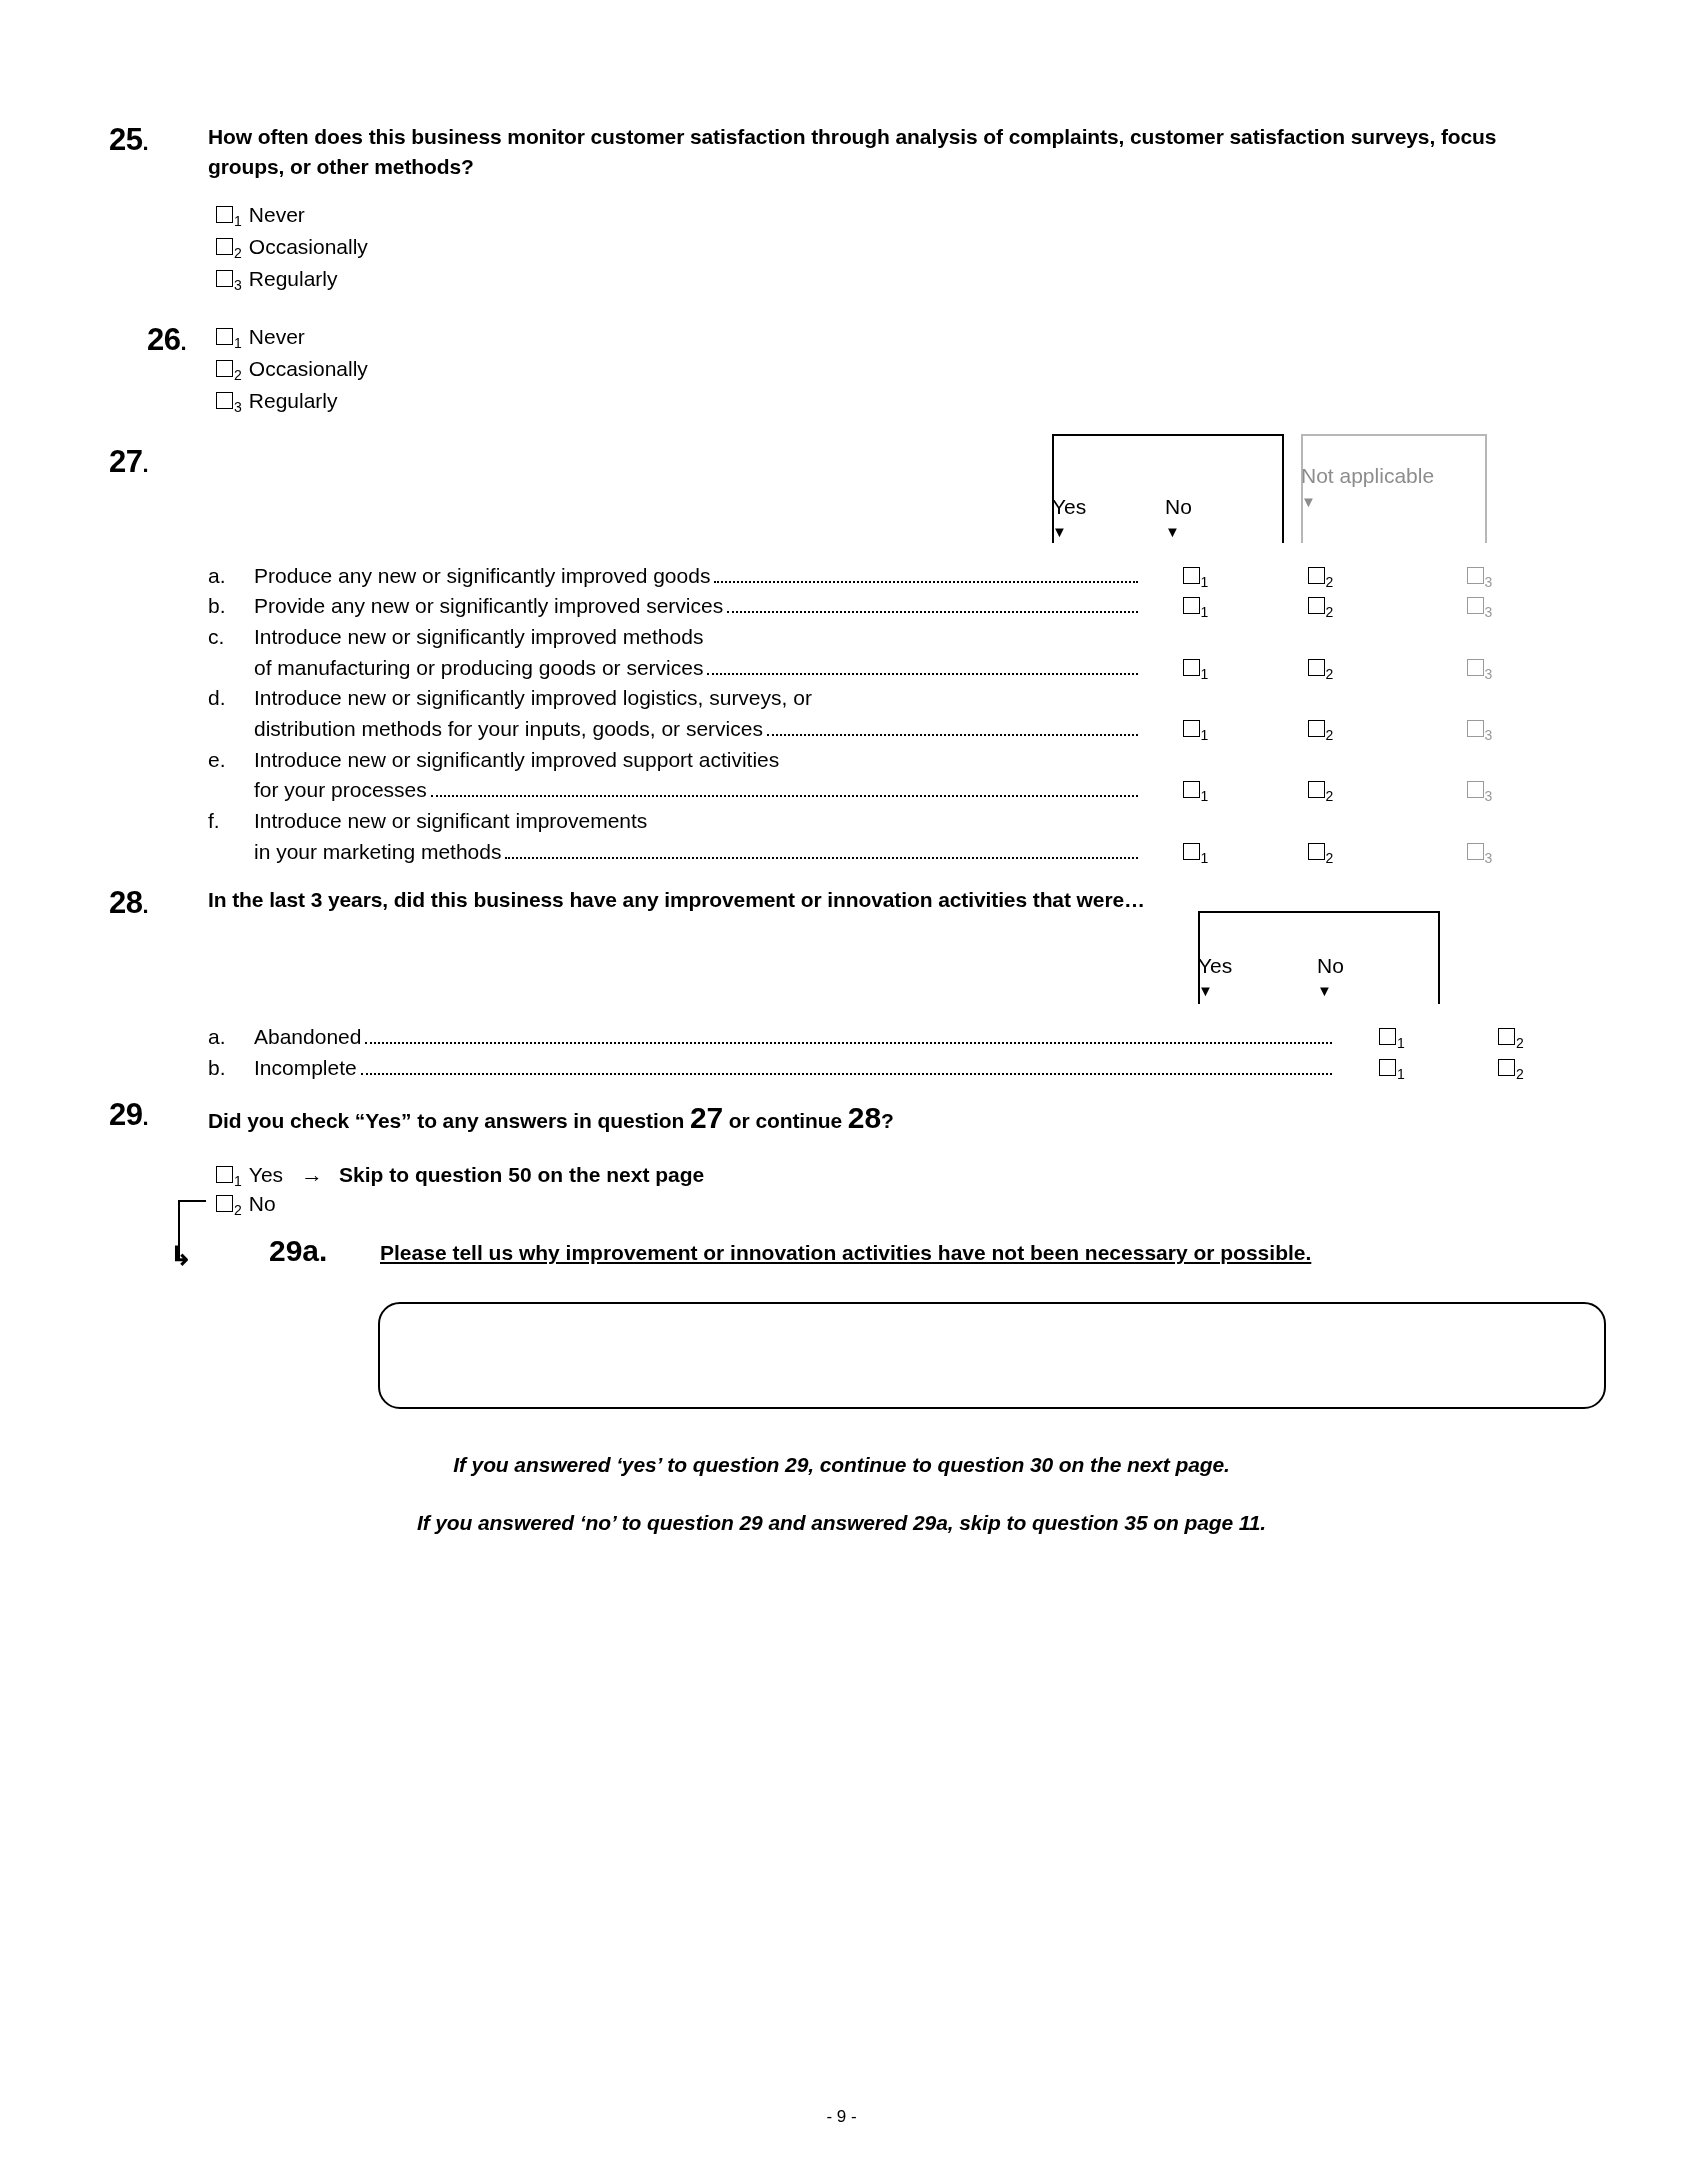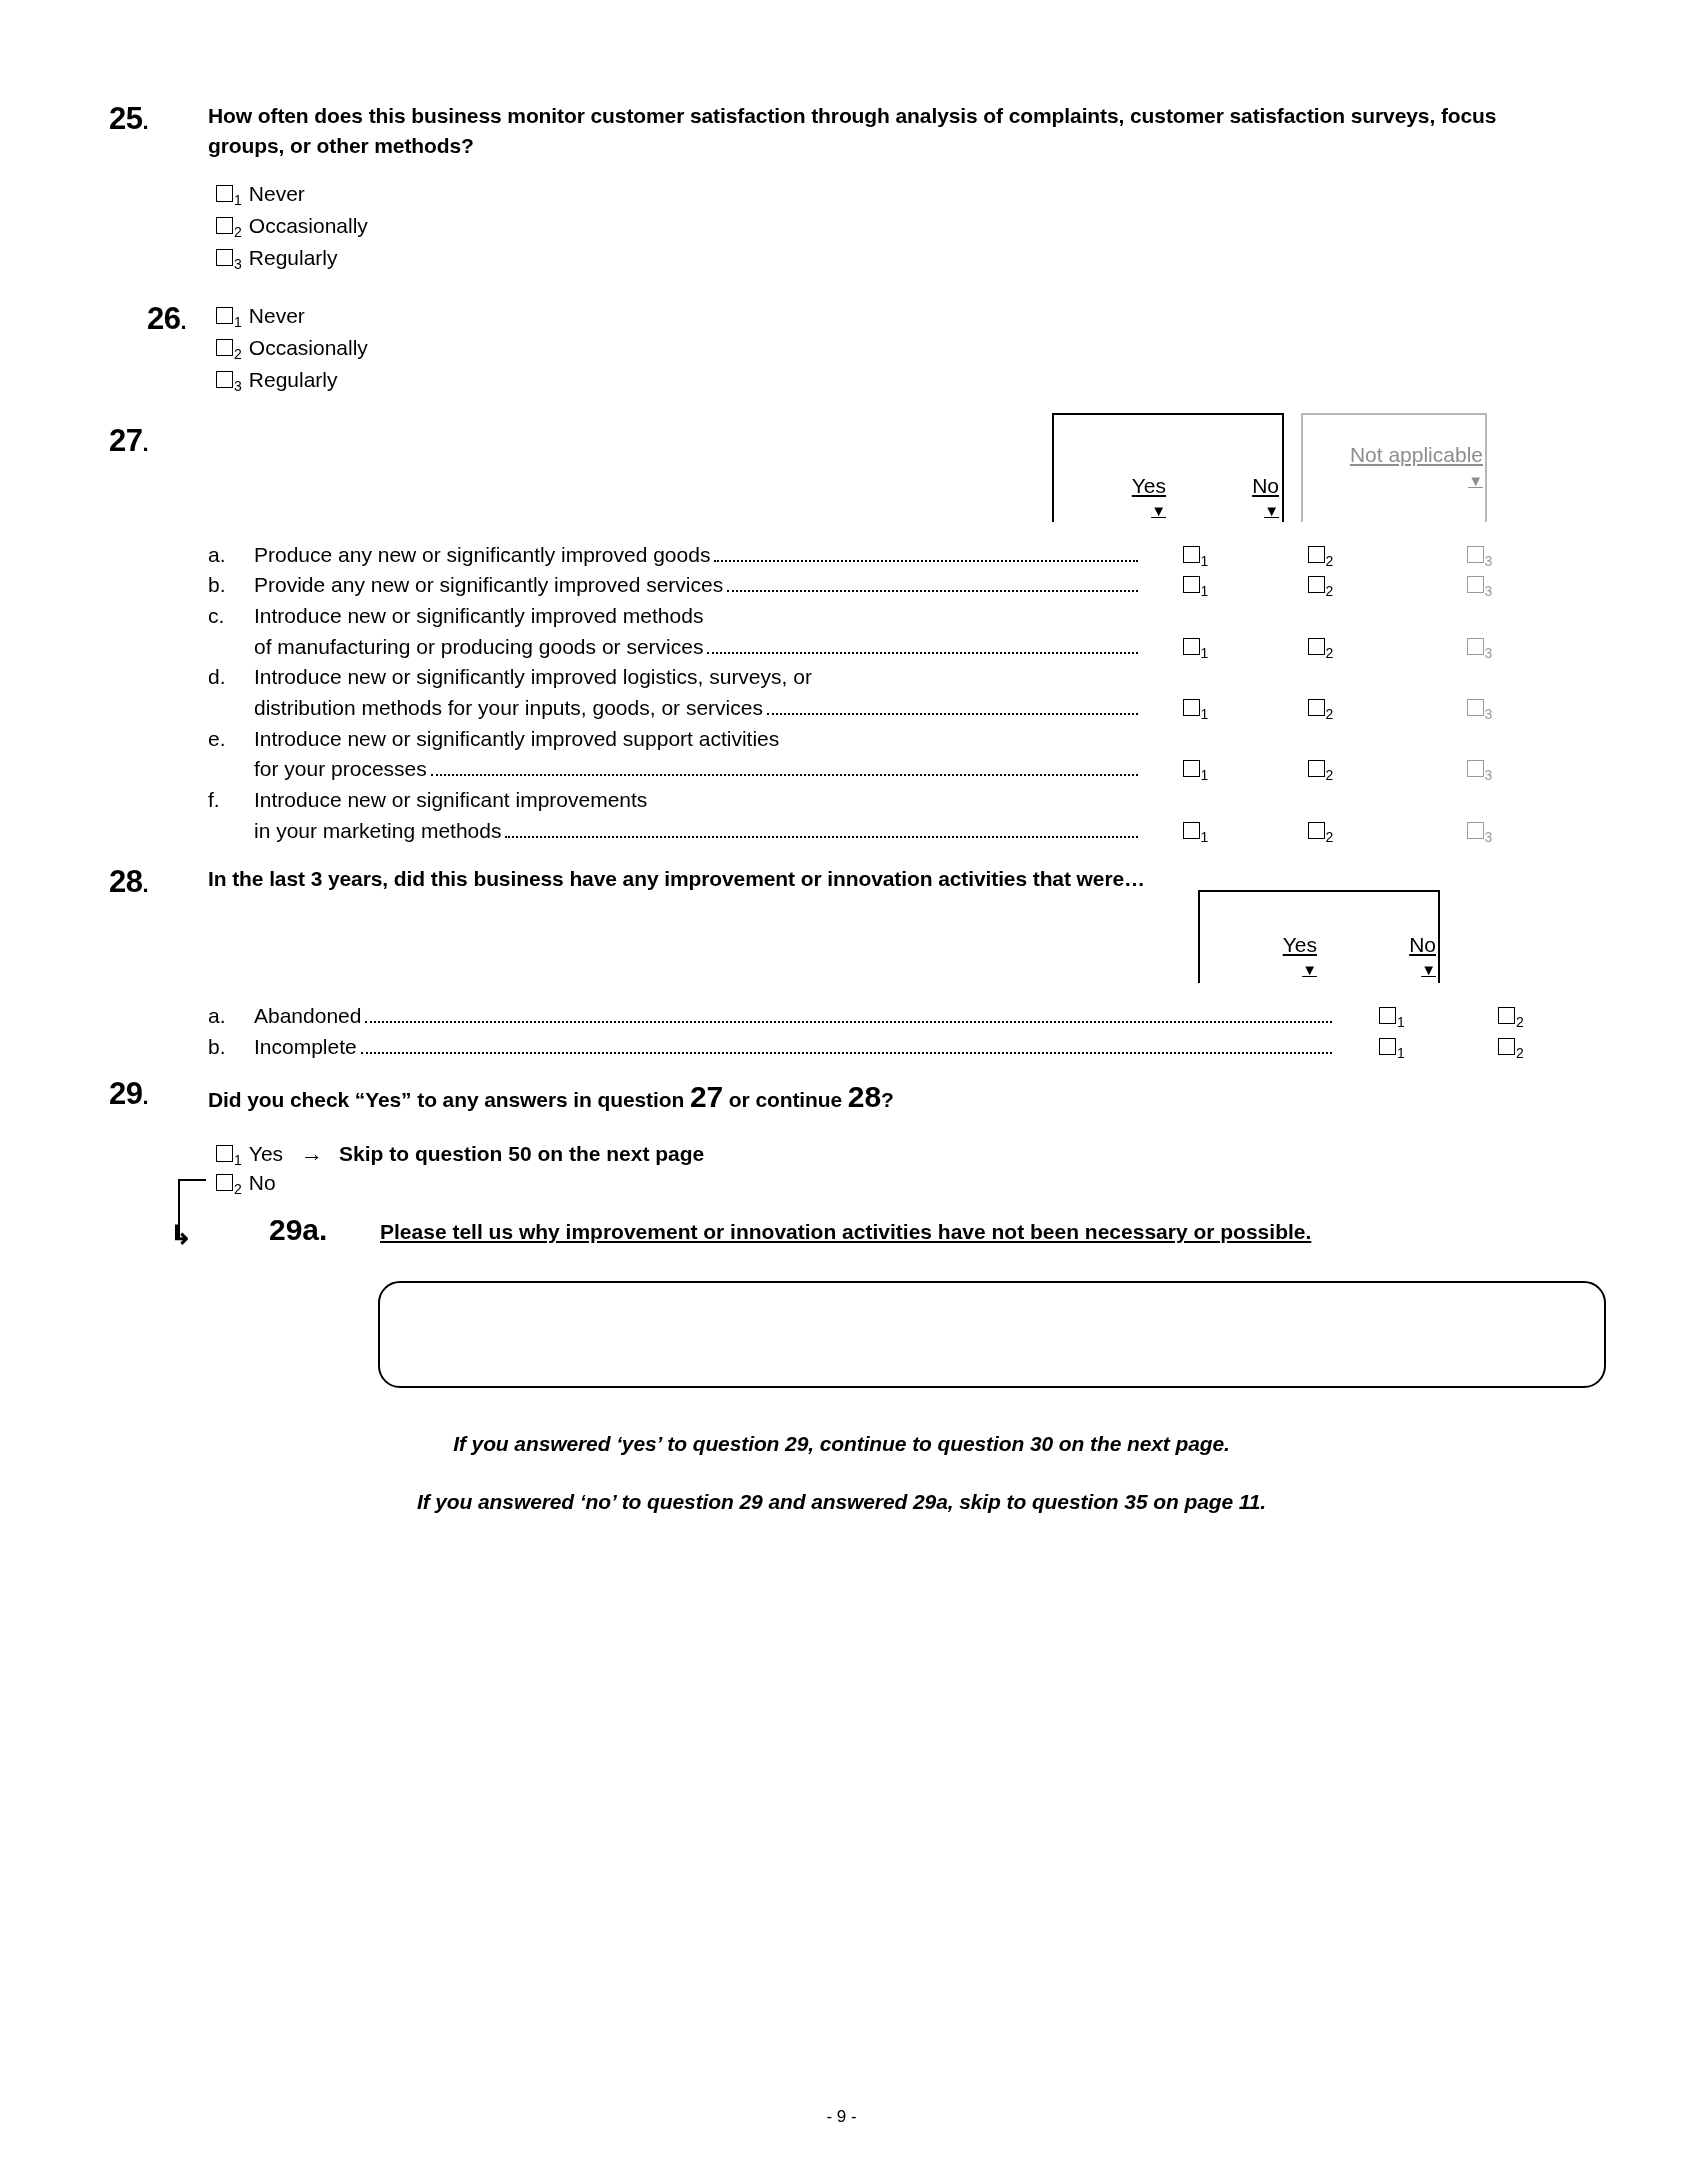--- a/index.html
+++ b/index.html
@@ -18,21 +18,21 @@
   .page {
     position: relative;
     width: 1683px;
     height: 2178px;
     padding: 0;
     box-sizing: border-box;
   }
   .content {
     position: absolute;
     left: 109px;
-    top: 101px;
+    top: 122px;
     width: 1465px;
   }
 
   
   .q {
     position: relative;
     margin-bottom: 12px;
   }
   .qnum {
     position: absolute;
@@ -90,24 +90,23 @@
   }
   .sub.grey { color: #9a9a9a; }
   .optlabel { white-space: nowrap; }
 
   
   .gridwrap {
     position: relative;
     margin-top: 4px;
   }
   .colhead {
-    text-align: right;
+    text-align: left;
     font-size: 21px;
     line-height: 1.2;
-    text-decoration: underline;
   }
   .colhead .arrow {
     display: block;
     font-size: 15px;
     line-height: 1;
     margin-top: 5px;
   }
   .colhead.grey { color: #8d8d8d; }
 
   .headbox {

